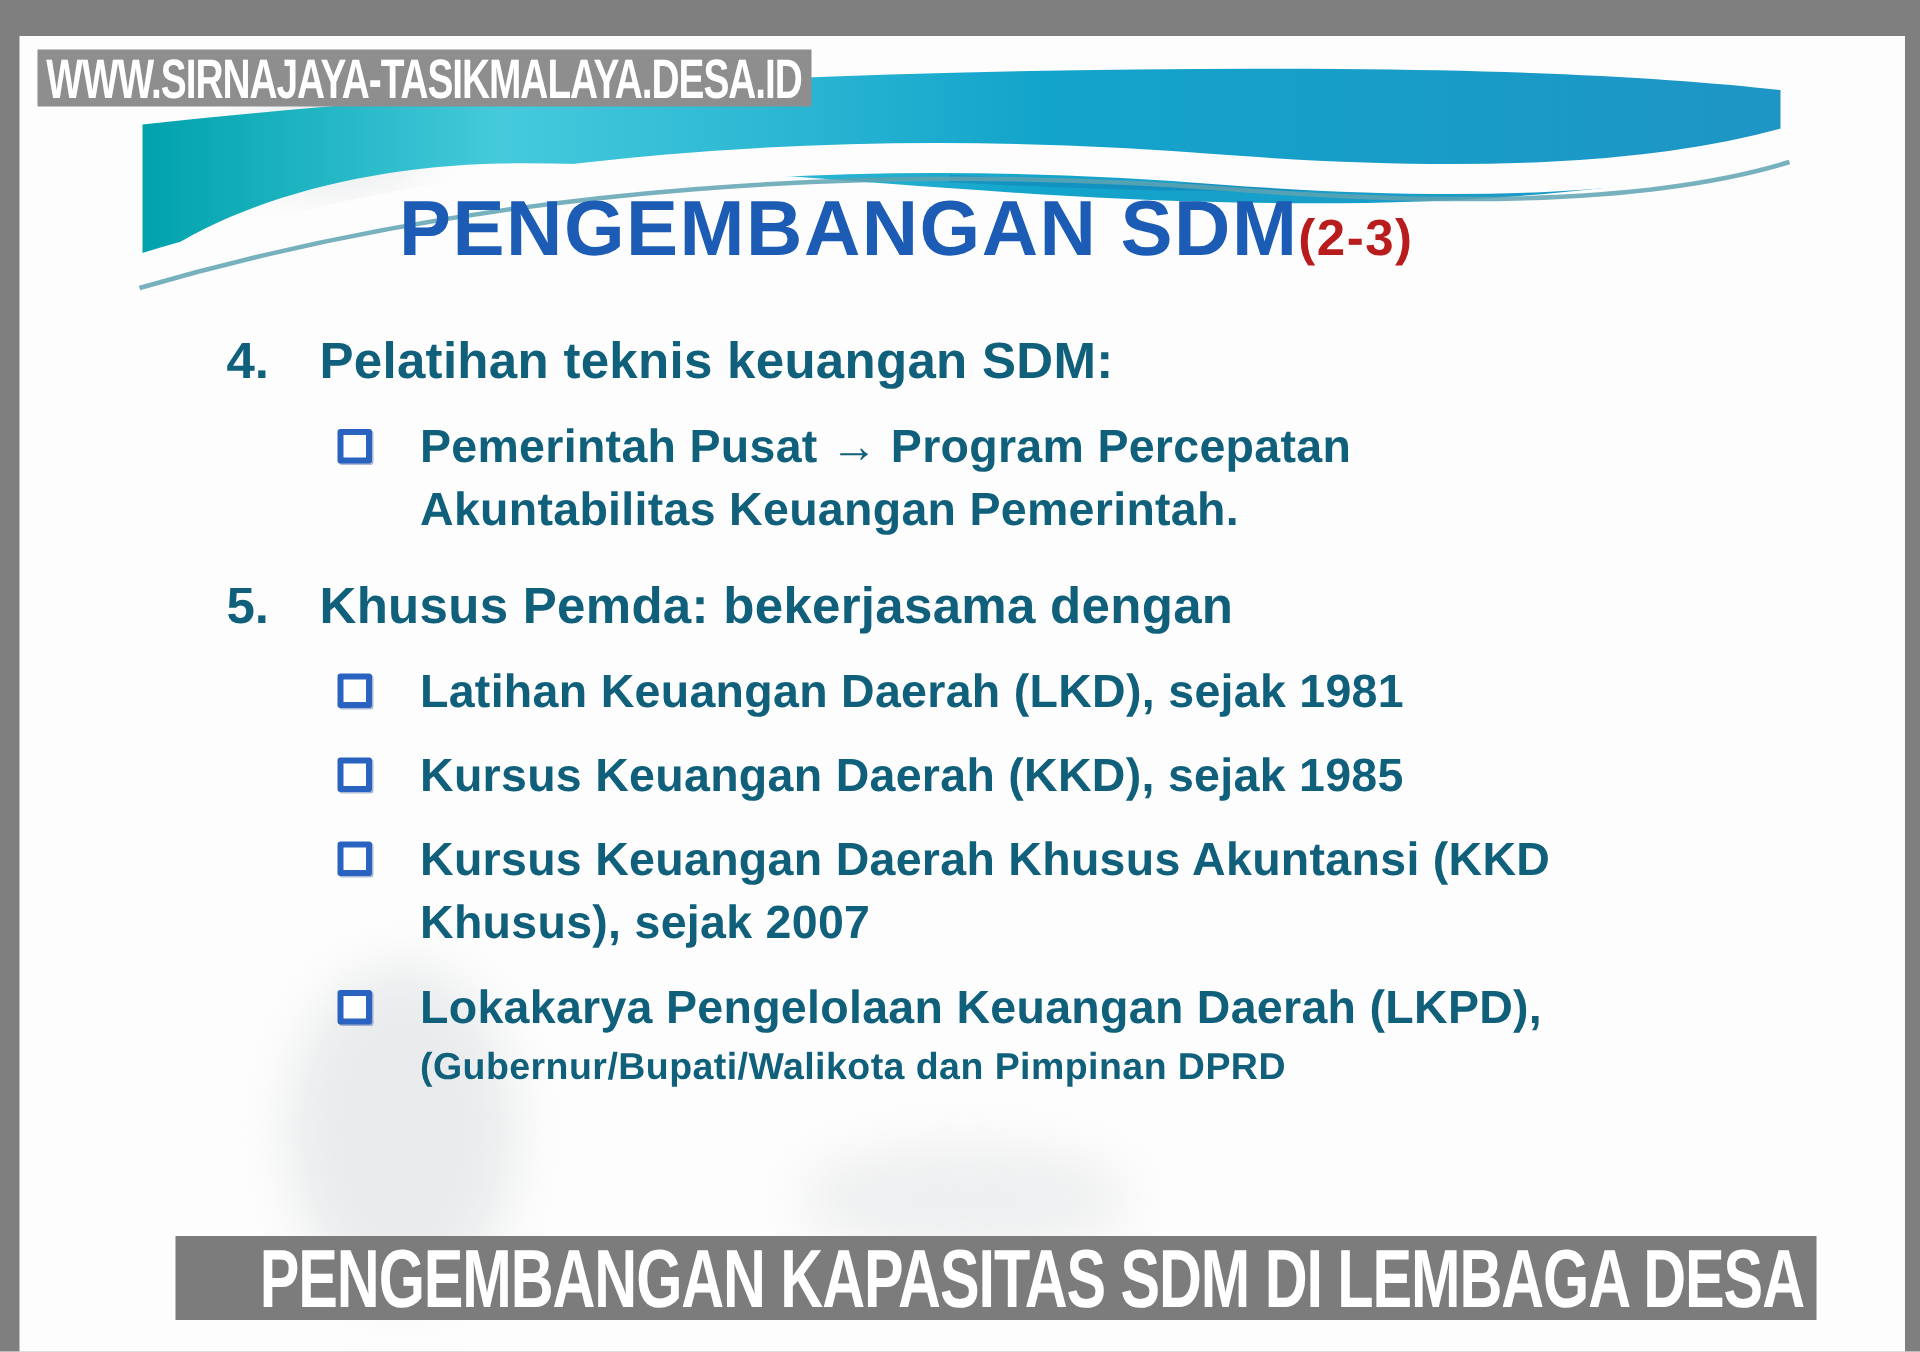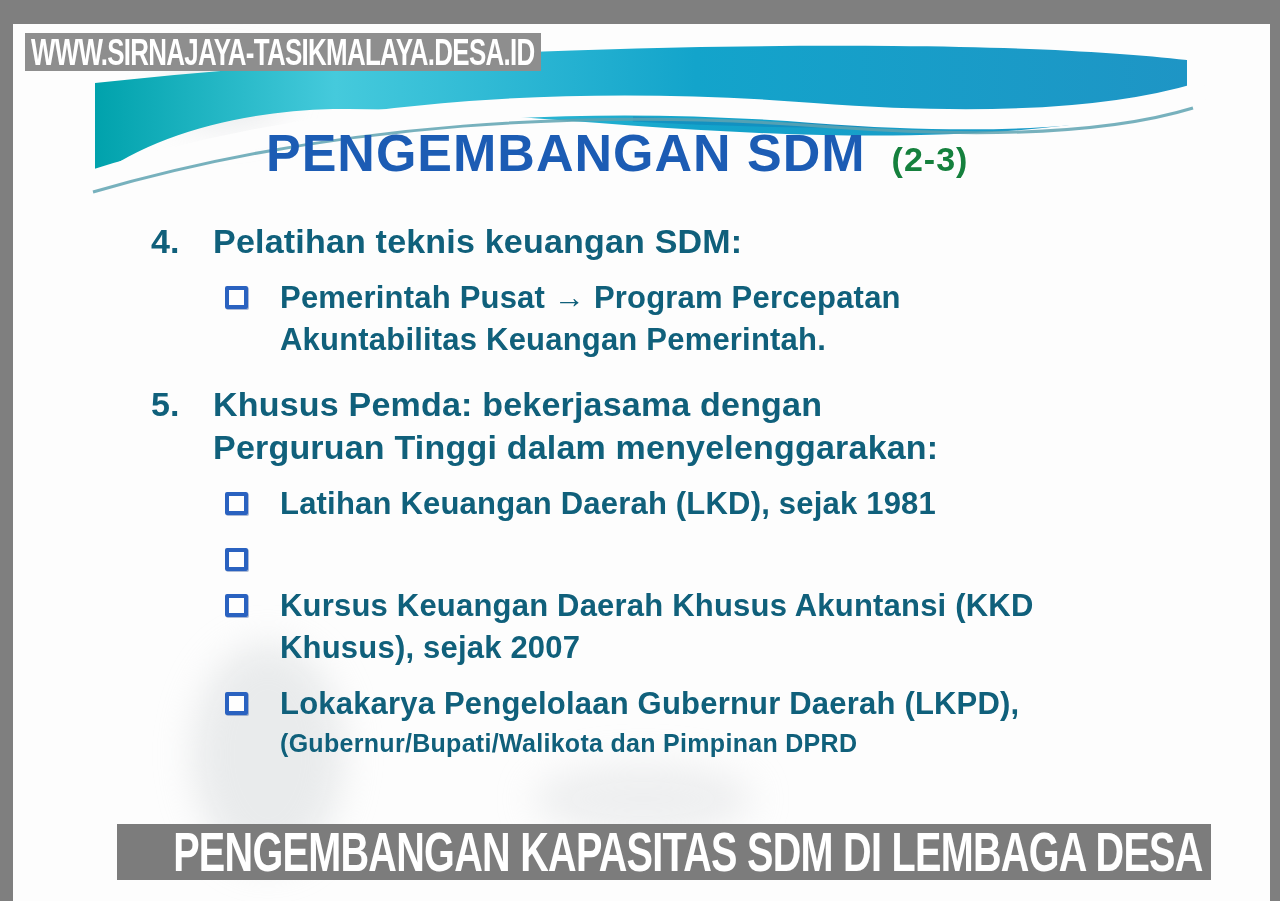--- a/index.html
+++ b/index.html
@@ -36,21 +36,21 @@
 
   
   .title-row{
     position:absolute;left:253px;top:101px;z-index:5;
     display:flex;align-items:baseline;white-space:nowrap;
   }
   .title-main{
     color:#1c5cb4;font-weight:bold;font-size:52px;letter-spacing:1px;line-height:1.1;
   }
   .title-suffix{
-    color:#15803d;font-weight:bold;font-size:34px;margin-left:26px;letter-spacing:1px;
+    color:#b91c1c;font-weight:bold;font-size:34px;letter-spacing:1px;
   }
 
   
   .content{
     position:absolute;left:138px;top:196px;width:1040px;z-index:5;
     color:#10607b;font-weight:bold;
   }
   .row{display:flex;align-items:flex-start;}
   .row .num{flex:none;width:62px;font-size:34px;line-height:1.26;}
   .row .itext{font-size:34px;line-height:1.26;letter-spacing:.2px;}
@@ -135,47 +135,49 @@
       <div class="stext">
         <span>Pemerintah Pusat → Program Percepatan</span>
         <span>Akuntabilitas Keuangan Pemerintah.</span>
       </div>
     </div>
 
     <div class="row gap">
       <span class="num">5.</span>
       <div class="itext">
         <span>Khusus Pemda: bekerjasama dengan</span>
-        <span>Perguruan Tinggi dalam menyelenggarakan:</span>
       </div>
     </div>
 
     <div class="srow">
       <span class="sq"></span>
       <div class="stext">
         <span>Latihan Keuangan Daerah (LKD), sejak 1981</span>
       </div>
     </div>
 
     <div class="srow">
       <span class="sq"></span>
+      <div class="stext">
+        <span>Kursus Keuangan Daerah (KKD), sejak 1985</span>
+      </div>
     </div>
 
     <div class="srow">
       <span class="sq"></span>
       <div class="stext">
         <span>Kursus Keuangan Daerah Khusus Akuntansi (KKD</span>
         <span>Khusus), sejak 2007</span>
       </div>
     </div>
 
     <div class="srow">
       <span class="sq"></span>
       <div class="stext">
-        <span>Lokakarya Pengelolaan Gubernur Daerah (LKPD),</span>
+        <span>Lokakarya Pengelolaan Keuangan Daerah (LKPD),</span>
         <span class="noteline">(Gubernur/Bupati/Walikota dan Pimpinan DPRD</span>
       </div>
     </div>
 
   </div>
 </div>
 
 <div class="watermark">
   <span class="wm-text">WWW.SIRNAJAYA-TASIKMALAYA.DESA.ID</span>
 </div>

